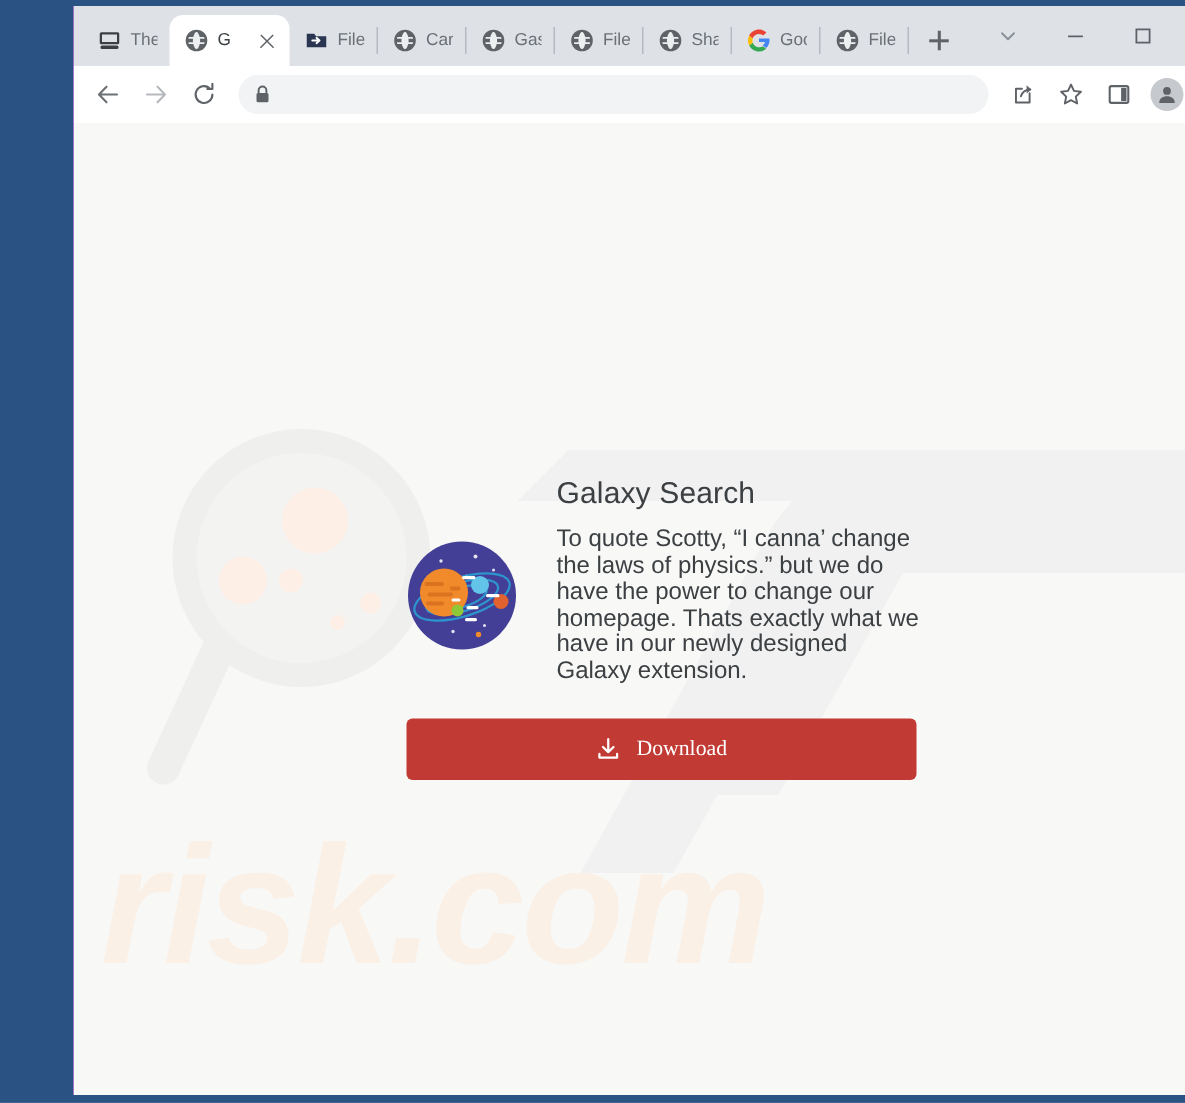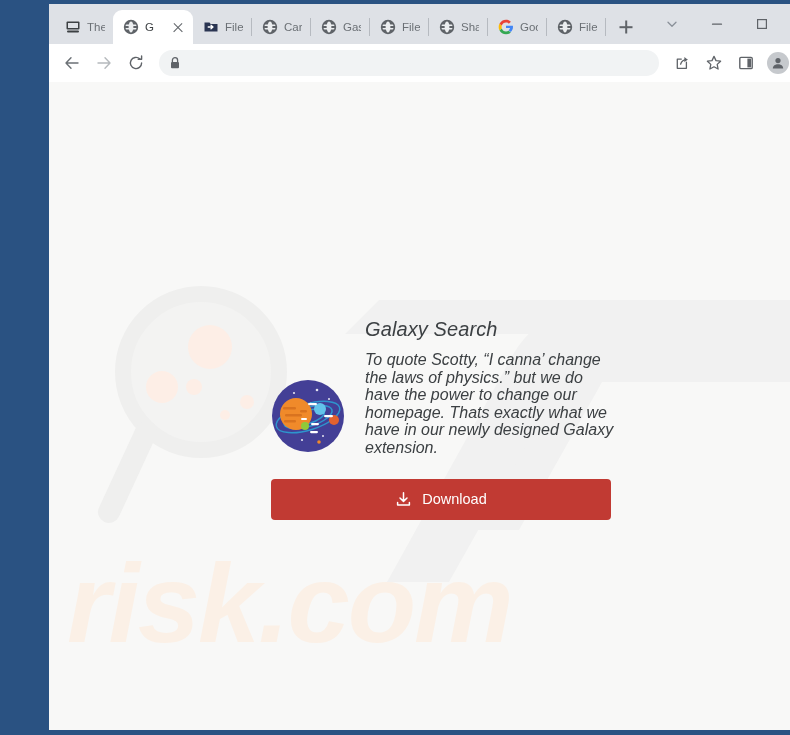--- a/index.html
+++ b/index.html
@@ -182,23 +182,22 @@
     left: 0; top: 0; right: 0; bottom: 0;
     pointer-events: none;
   }
   #content-block {
     position: absolute;
     left: 222px; top: 236px;
     width: 345px;
   }
   #hero-row {
     display: flex;
-    align-items: flex-end;
-    gap: 20px;
-    font-style: italic;
+    align-items: center;
+    gap: 26px;
   }
   #planet-badge { flex: 0 0 74px; margin-top: 24px; }
   #hero-text { flex: 1 1 auto; }
   #app-title {
     font-size: 20px;
     font-weight: normal;
     color: #3c4043;
     letter-spacing: .1px;
     margin-bottom: 10px;
   }
@@ -213,21 +212,21 @@
     height: 41px;
     background: #c13a33;
     border-radius: 4px;
     display: flex;
     align-items: center;
     justify-content: center;
     gap: 10px;
     color: #ffffff;
     font-size: 14.5px;
     border: 0;
-    font-family: Liberation Sans, sans-serif;
+    font-family: Liberation Serif, serif;
     cursor: pointer;
   }
 </style>
 </head>
 <body>
 
 <div id="browser-window">
   <div id="window-inner">
 
     <div id="tab-strip">

